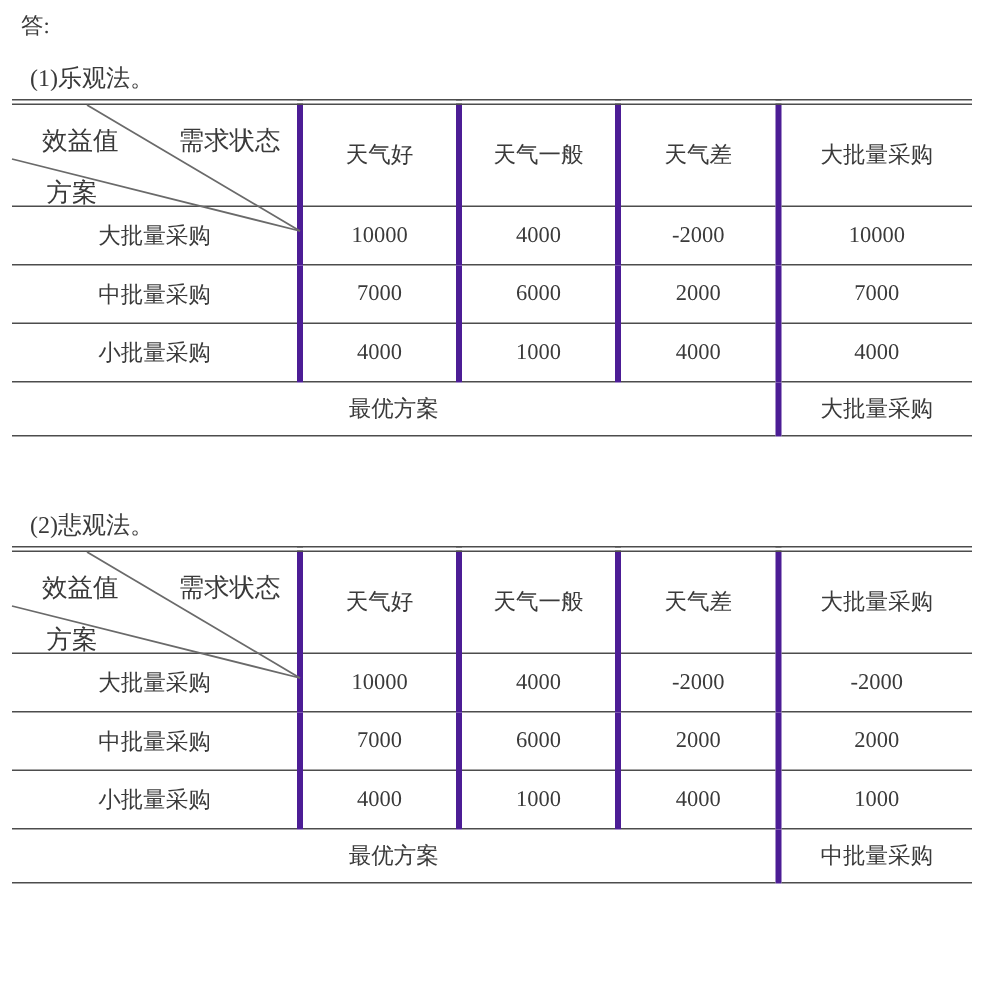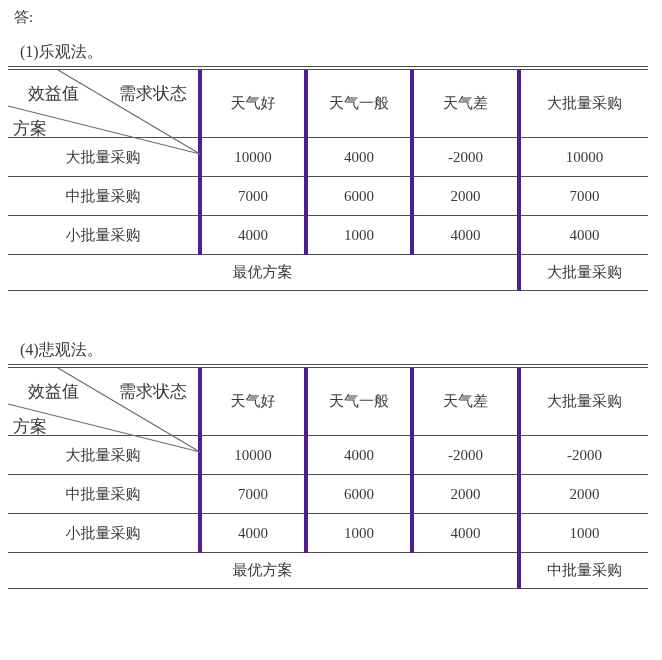--- a/index.html
+++ b/index.html
@@ -37,21 +37,21 @@
 
   td.corner-cell { position: relative; text-align: left; }
   td.corner-cell .diag {
     position: absolute; left: 0; top: 0;
     width: 192px; height: 67px;
     overflow: visible;
   }
   td.corner-cell span { position: absolute; white-space: nowrap; font-size: 17px; }
   .c-tl { left: 20px; top: 12px; }
   .c-tr { left: 111px; top: 12px; }
-  .c-bl { left: 5px; top: 47px; }
+  .c-bl { left: 23px; top: 47px; }
 </style>
 </head>
 <body>
 
 <div class="doc">
   <div class="answer">答:</div>
 
   <div>
     <div class="section-label">(1)乐观法。</div>
     <table class="dtable">
@@ -101,21 +101,21 @@
         </tr>
         <tr class="optimal-row">
           <td colspan="4">最优方案</td>
           <td>大批量采购</td>
         </tr>
       </tbody>
     </table>
   </div>
 
   <div>
-    <div class="section-label second">(4)悲观法。</div>
+    <div class="section-label second">(2)悲观法。</div>
     <table class="dtable">
       <colgroup>
         <col style="width:192px">
           <col style="width:106px">
           <col style="width:106px">
           <col style="width:107px">
           <col style="width:129px">
       </colgroup>
       <tbody>
         <tr class="header-row">

